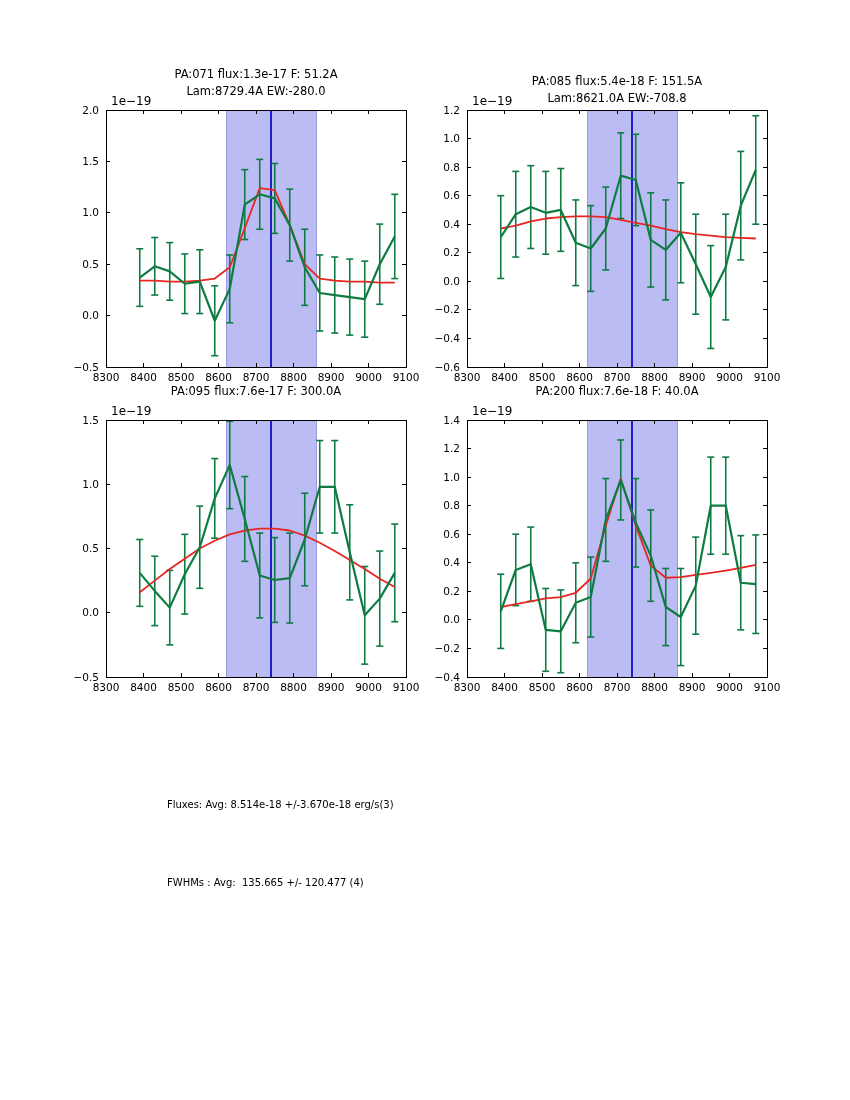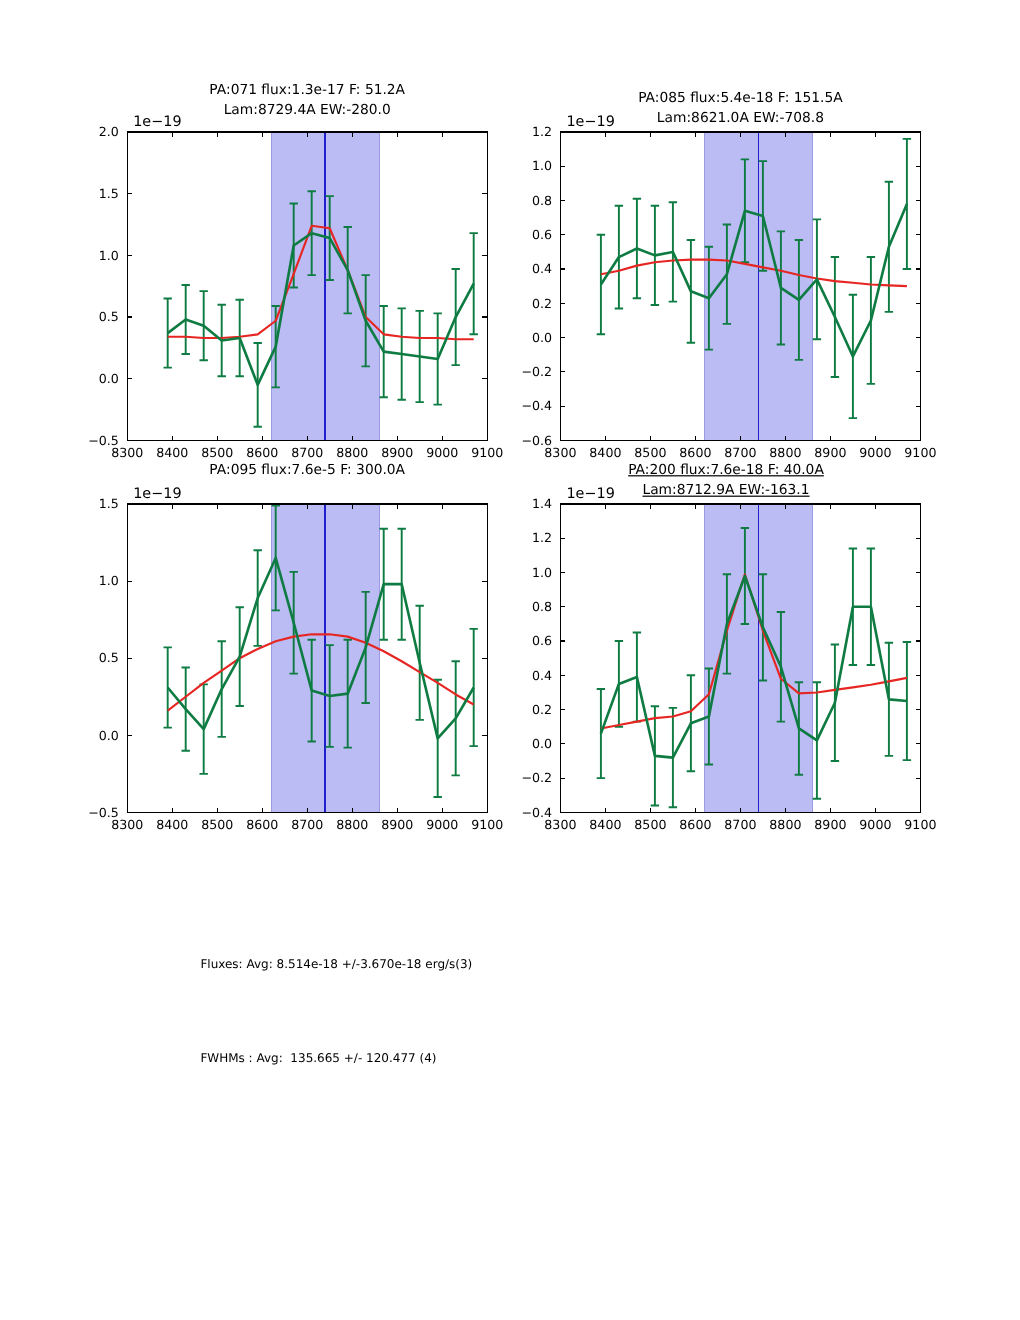--- a/index.html
+++ b/index.html
@@ -515,25 +515,24 @@
 
   <div class="plot-title" style="left:76px;top:66px;">
     <div>PA:071 flux:1.3e-17 F: 51.2A</div>
     <div>Lam:8729.4A EW:-280.0</div>
   </div>
   <div class="plot-title" style="left:437px;top:73px;">
     <div>PA:085 flux:5.4e-18 F: 151.5A</div>
     <div>Lam:8621.0A EW:-708.8</div>
   </div>
   <div class="plot-title" style="left:76px;top:383px;">
-    <div>PA:095 flux:7.6e-5 F: 300.0A</div>
+    <div>PA:095 flux:7.6e-17 F: 300.0A</div>
   </div>
-  <div class="plot-title" style="left:425px;top:383px;text-decoration:underline;">
+  <div class="plot-title" style="left:437px;top:383px;">
     <div>PA:200 flux:7.6e-18 F: 40.0A</div>
-    <div>Lam:8712.9A EW:-163.1</div>
   </div>
 
   <div class="offset-label" style="left:111px;top:95px;">1e−19</div>
   <div class="offset-label" style="left:472px;top:95px;">1e−19</div>
   <div class="offset-label" style="left:111px;top:405px;">1e−19</div>
   <div class="offset-label" style="left:472px;top:405px;">1e−19</div>
 
   <div class="stats-block">
     <div>Fluxes: Avg: 8.514e-18 +/-3.670e-18 erg/s(3)</div>
     <div>FWHMs : Avg:  135.665 +/- 120.477 (4)</div>

